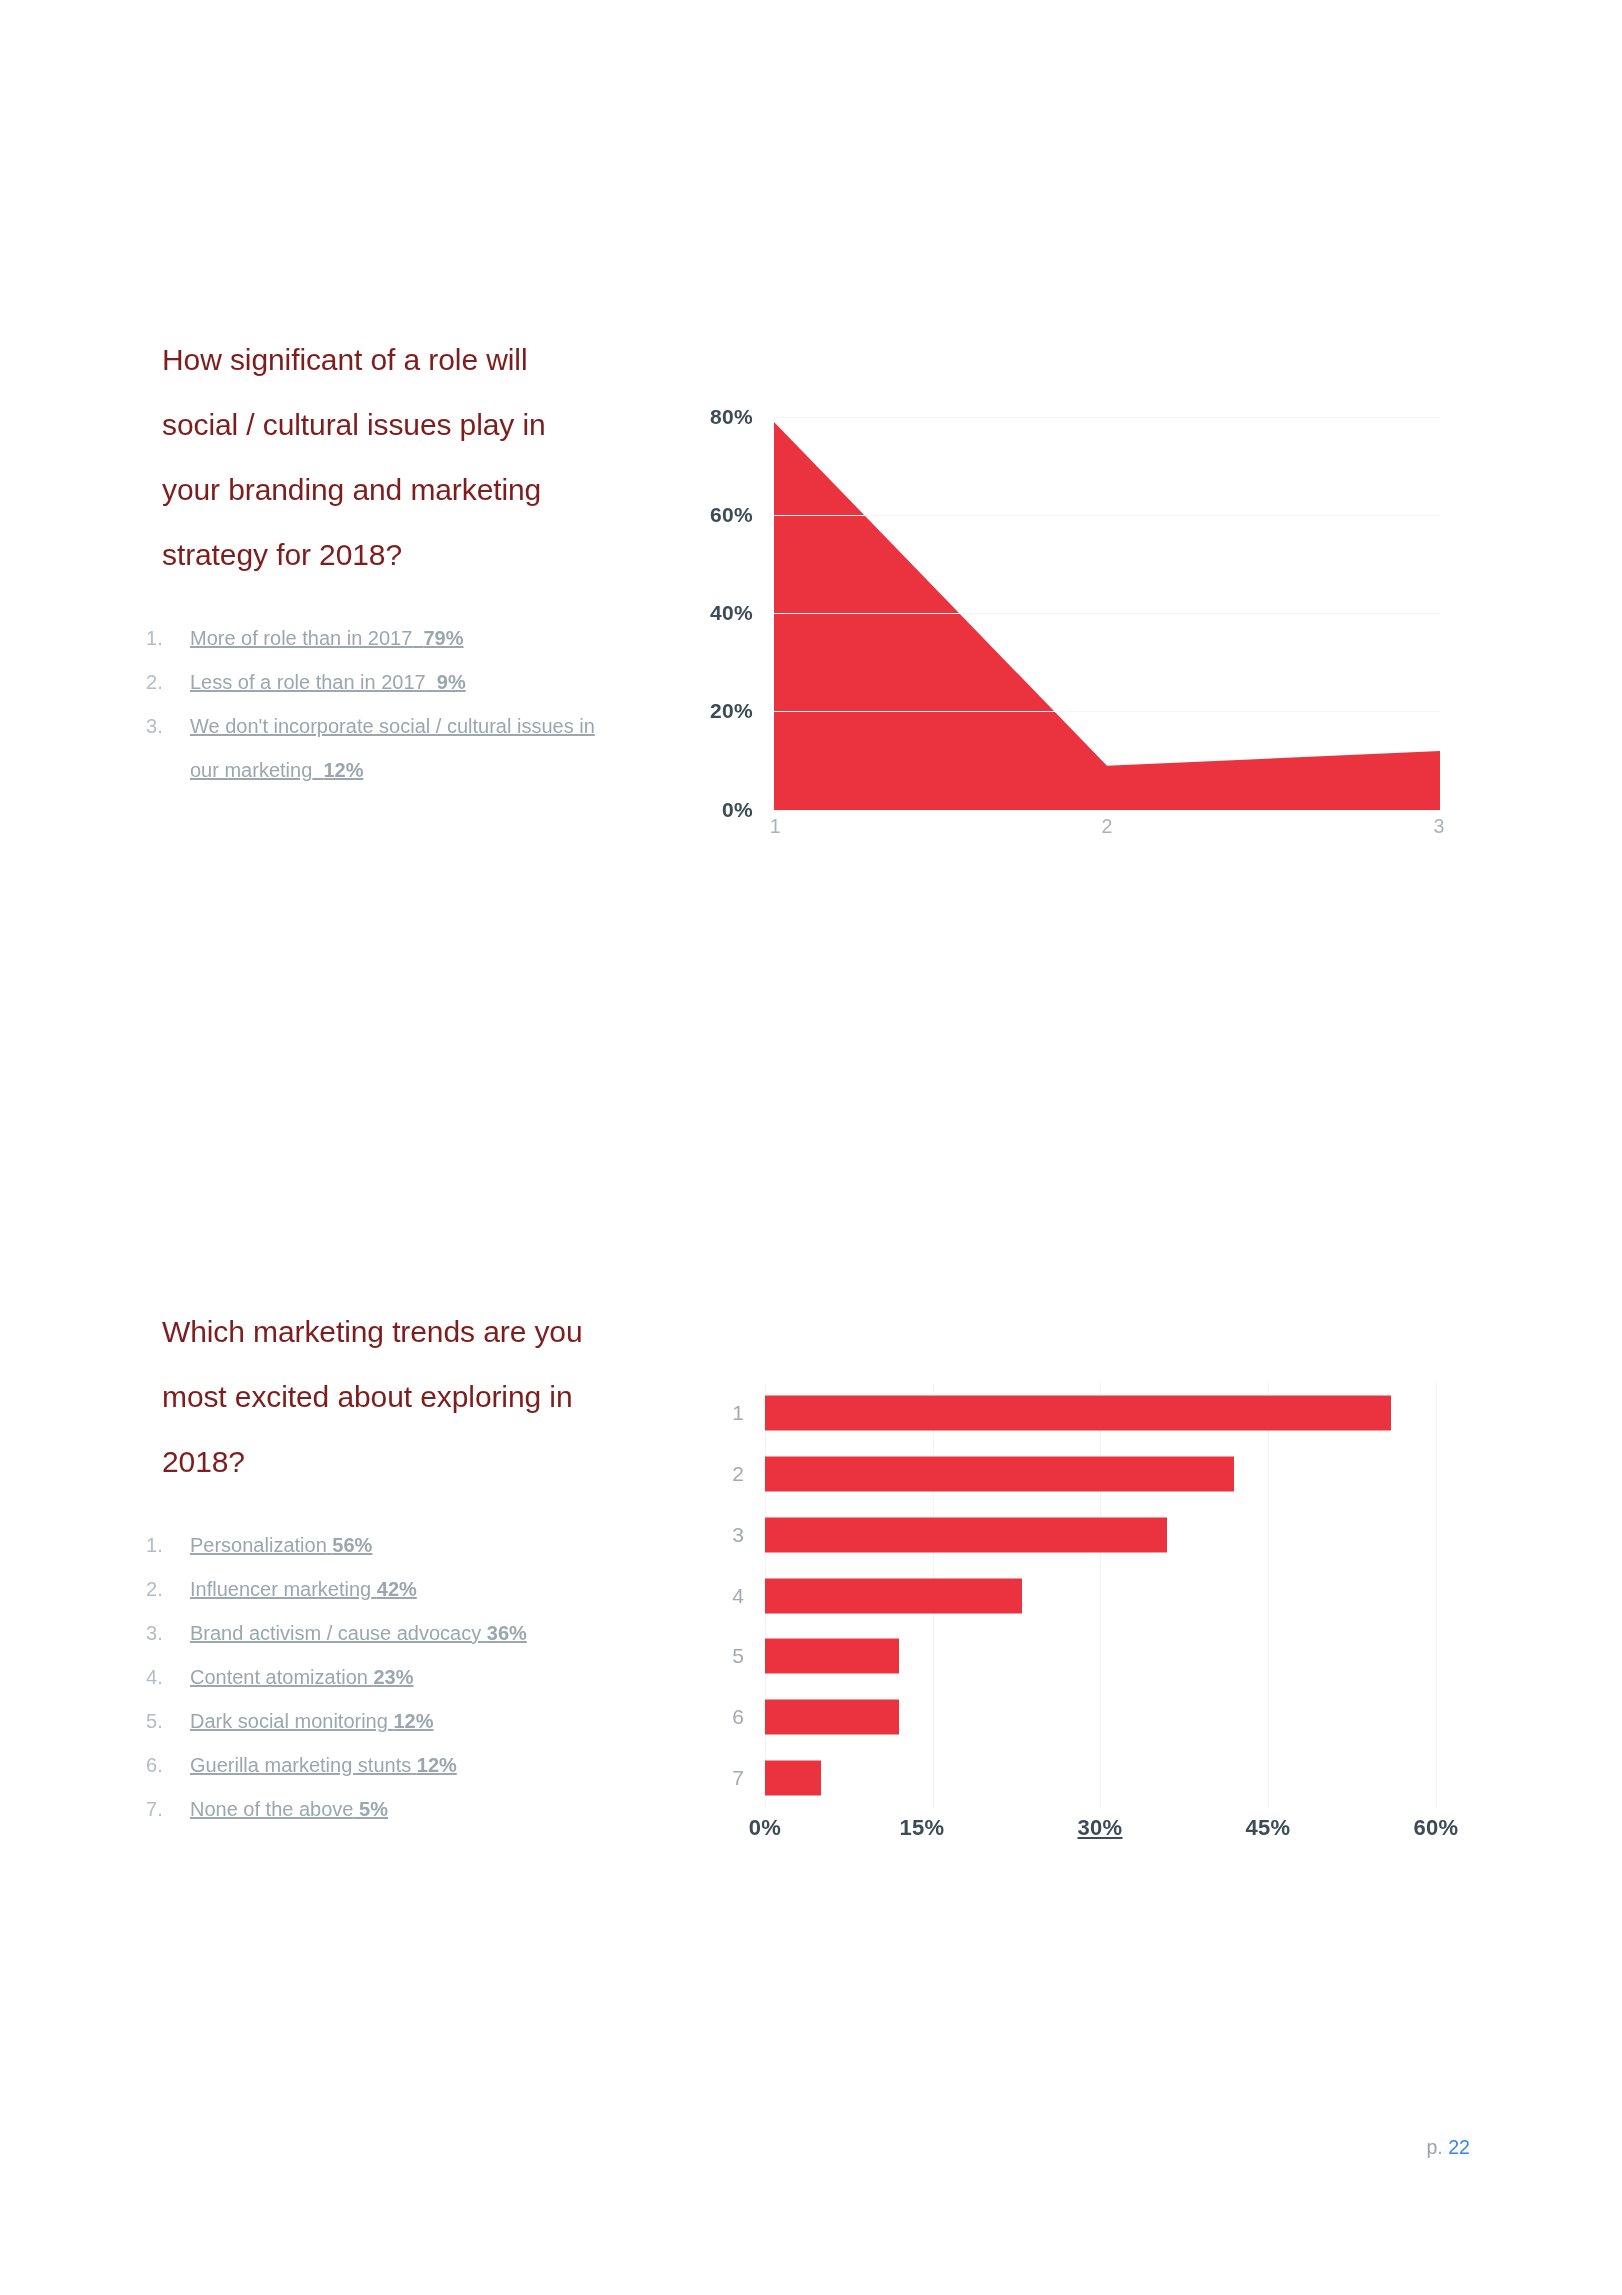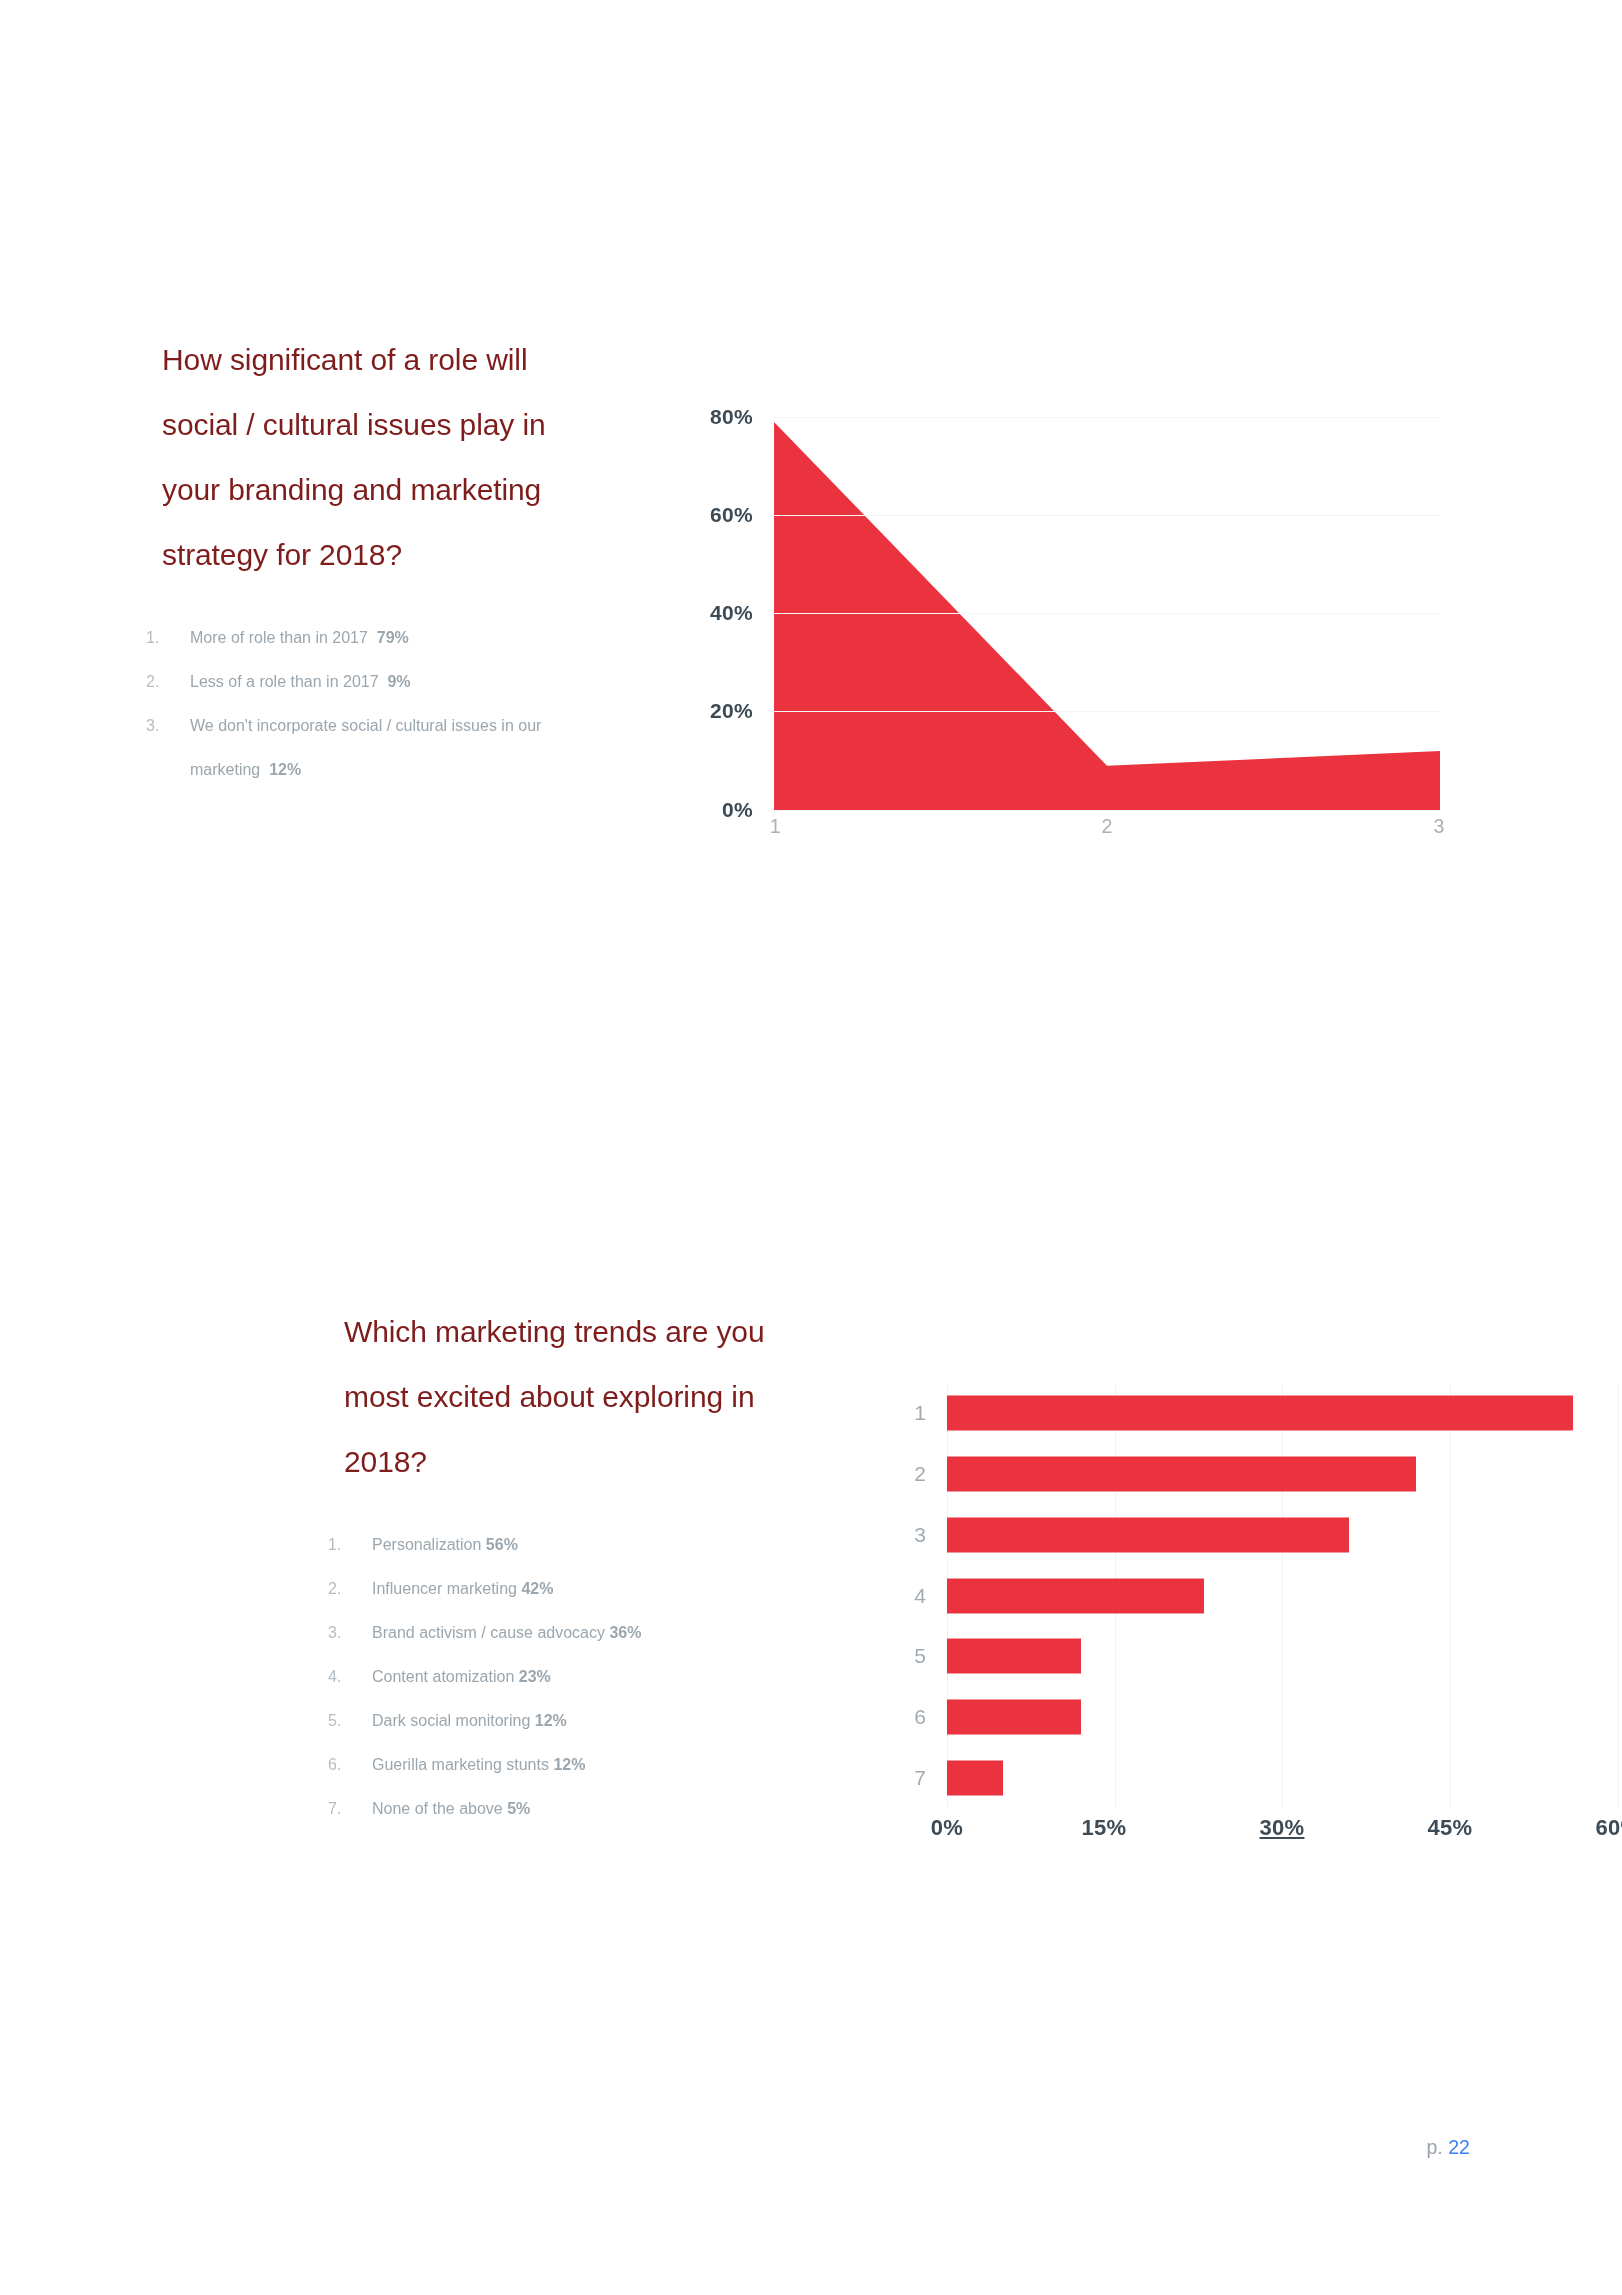--- a/index.html
+++ b/index.html
@@ -51,24 +51,25 @@
     margin: 0;
     padding: 0;
     list-style: none;
     counter-reset: qitem;
   }
 
   .q-list li {
     counter-increment: qitem;
     position: relative;
     padding-left: 44px;
-    font-size: 16px;
+    font-size: 20px;
     line-height: 44px;
     color: #9ba6ae;
     font-weight: 400;
+    text-decoration: underline;
   }
 
   .q-list li::before {
     content: counter(qitem) ".";
     position: absolute;
     left: 0;
     top: 0;
     width: 34px;
     text-align: left;
     color: #b4bdc4;
@@ -258,21 +259,21 @@
           </div>
         <div class="xlabels" id="areaXLabels">
             <div class="xlabel" style="left: 0px; transform: translateX(-40%);">1</div>
             <div class="xlabel" style="left: 333px;">2</div>
             <div class="xlabel" style="left: 666px; transform: translateX(-60%);">3</div>
           </div>
       </div>
     </div>
   </div>
 
-  <div class="section" style="left:0; top:1299px; width:1622px;justify-content:flex-end;">
+  <div class="section" style="left:0; top:1299px; width:1622px;">
 
     <div class="qcol">
       <h2 class="q-title">Which marketing trends are you most excited about exploring in 2018?</h2>
       <ol class="q-list">
         <li><span>Personalization</span>&nbsp;<span class="pct">56%</span></li>
         <li><span>Influencer marketing</span>&nbsp;<span class="pct">42%</span></li>
         <li><span>Brand activism / cause advocacy</span>&nbsp;<span class="pct">36%</span></li>
         <li><span>Content atomization</span>&nbsp;<span class="pct">23%</span></li>
         <li><span>Dark social monitoring</span>&nbsp;<span class="pct">12%</span></li>
         <li><span>Guerilla marketing stunts</span>&nbsp;<span class="pct">12%</span></li>

